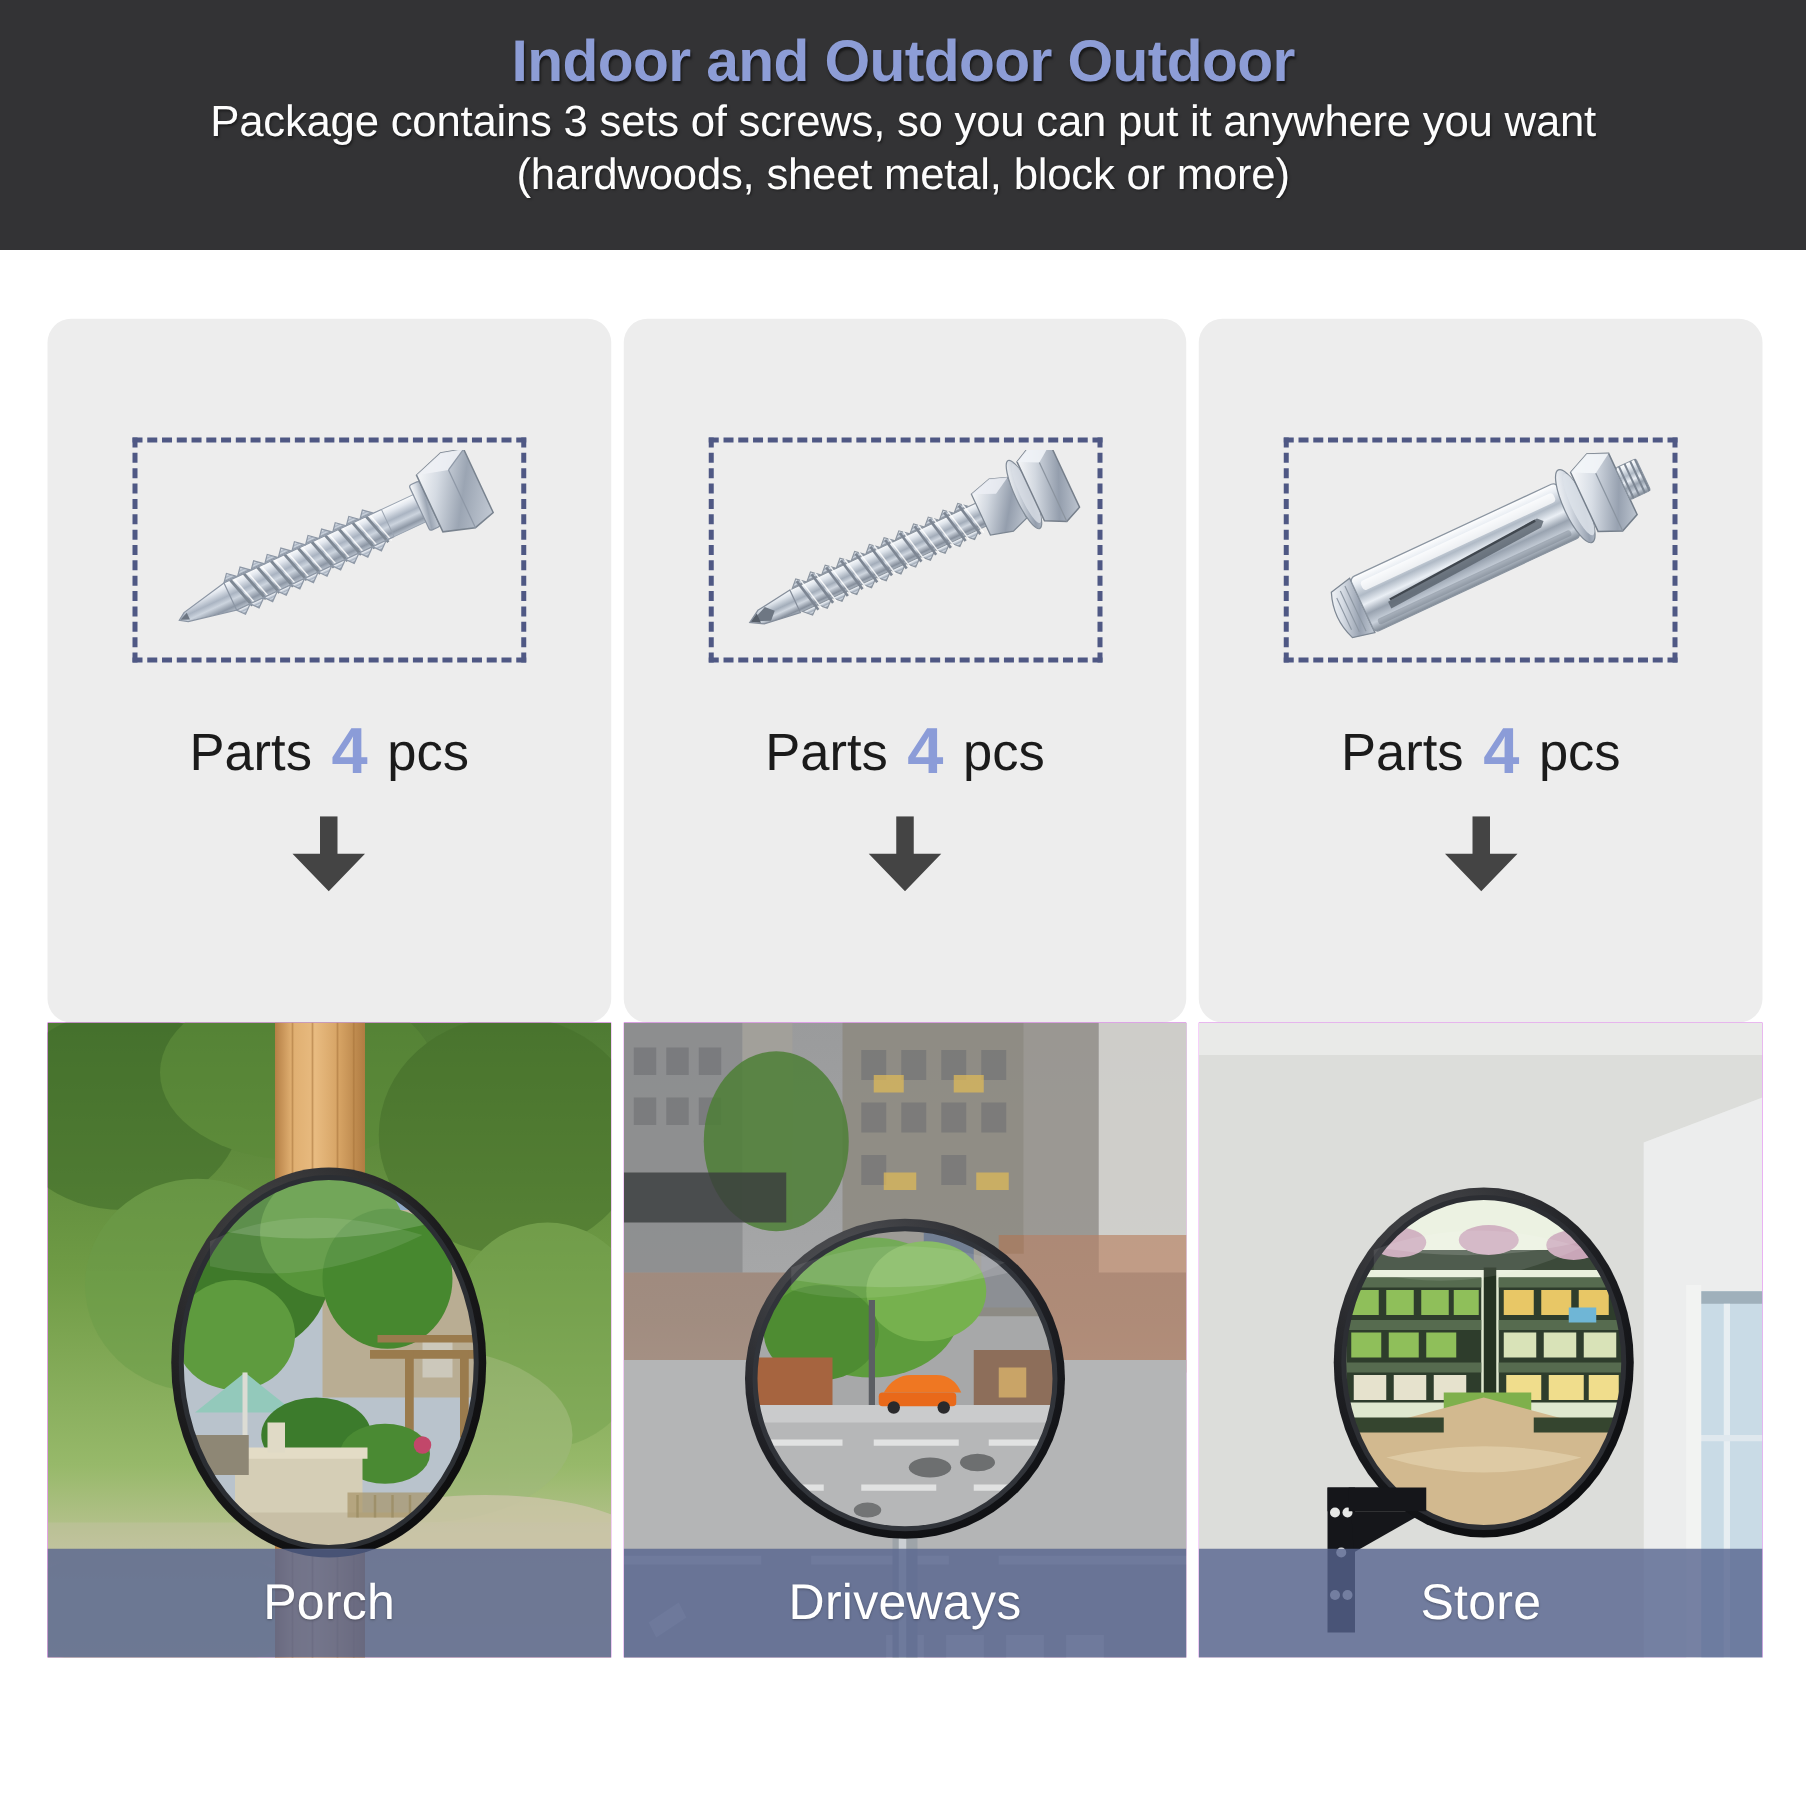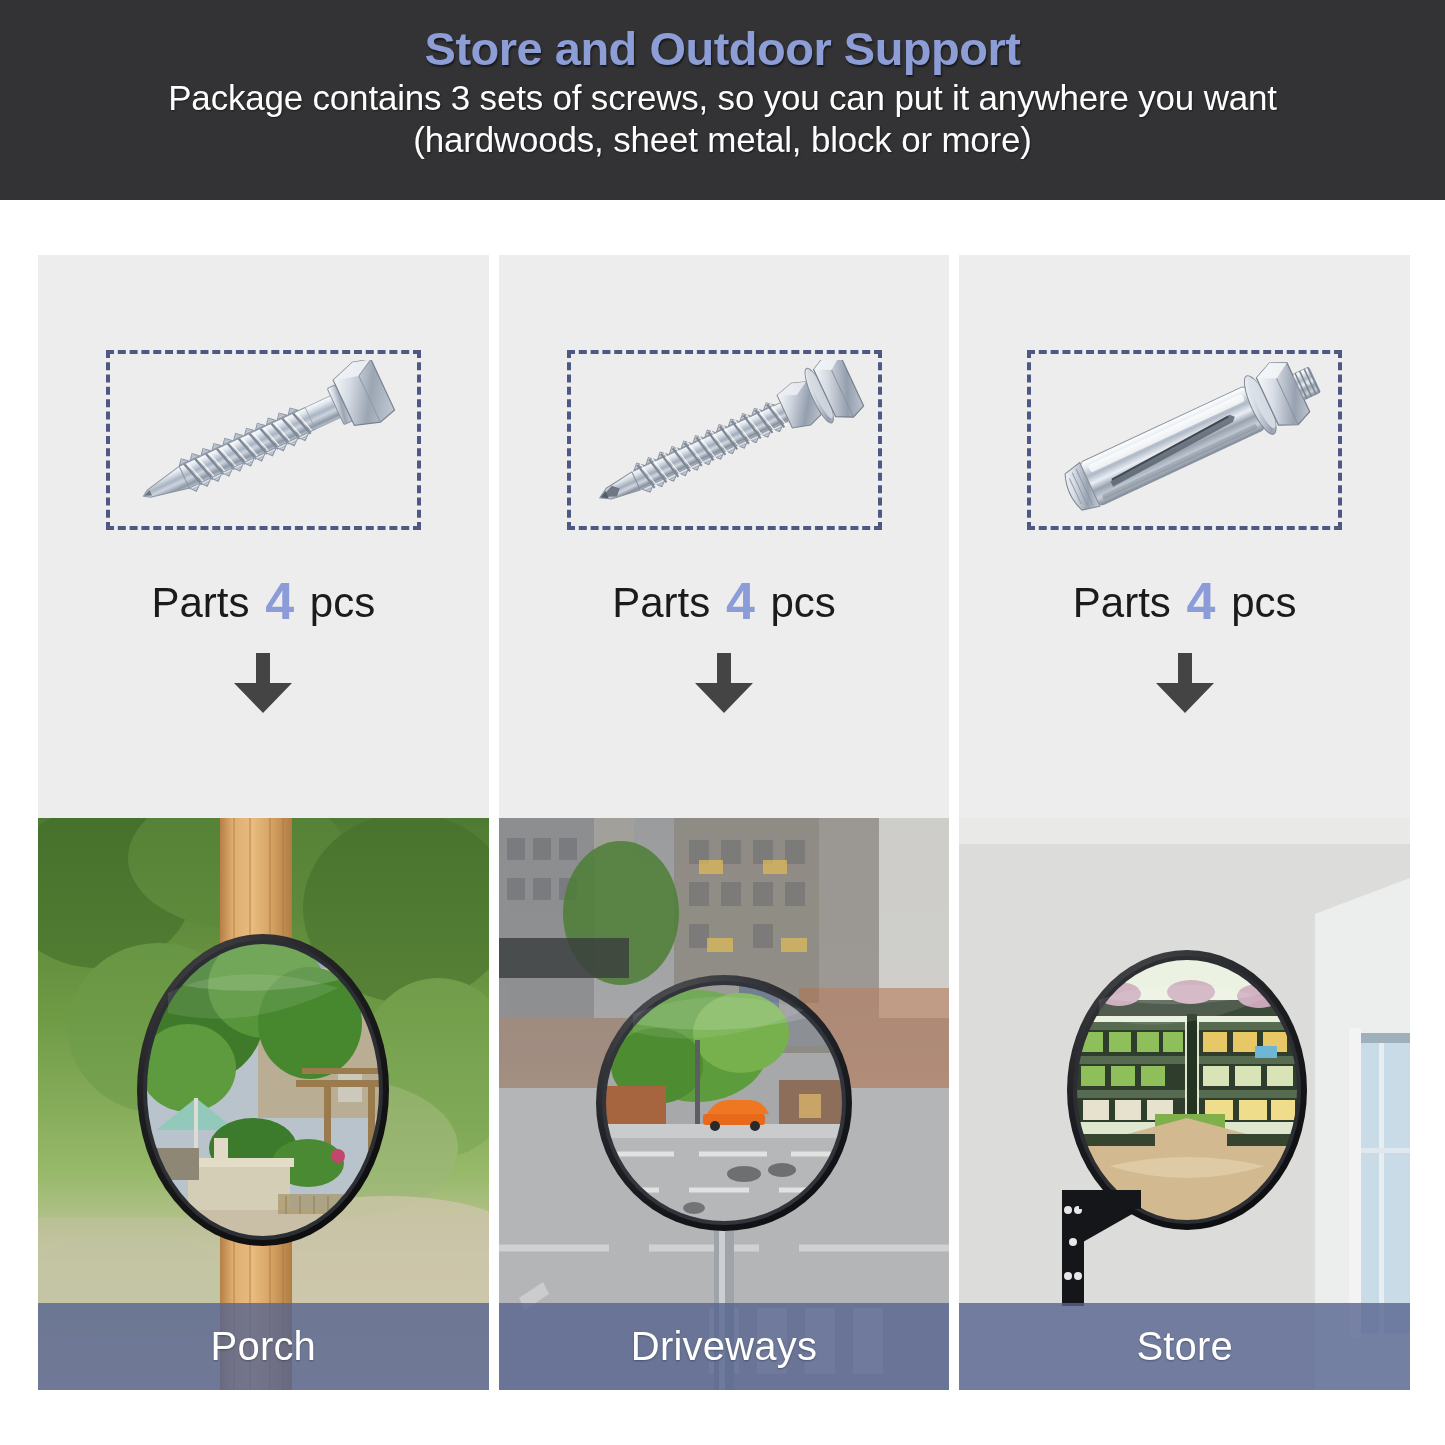--- a/index.html
+++ b/index.html
@@ -42,21 +42,21 @@
   }
   .col {
     position:relative; width:451px; height:1135px;
     display:flex; flex-direction:column;
     background:#ffffff;
   }
 
   
   .spec {
     position:relative; height:563px; background:#ededed;
-    display:flex; flex-direction:column; align-items:center;
+    display:flex; flex-direction:column; align-items:center;border-radius:19px;
   }
   .dashbox {
     position:absolute; left:68px; top:95px;
     width:315px; height:180px;
     border:4px dashed #4f5884;
     display:flex; align-items:center; justify-content:center;
   }
   .dashbox svg { display:block; }
 
   .parts-line {
@@ -70,41 +70,41 @@
   }
 
   .arrow-wrap {
     position:absolute; top:398px; left:0; width:100%;
     display:flex; justify-content:center;
   }
   .arrow-wrap svg { display:block; }
 
   
   .scene {
-    position:relative; height:572px; overflow:hidden;
+    position:relative; height:508px; overflow:hidden;
     background:#d946ef;
   }
   .scene svg { position:absolute; left:0; top:0; }
   .scene-label {
     position:absolute; left:0; bottom:0; width:100%; height:87px;
     background:rgba(86,100,143,0.80);
     display:flex; align-items:center; justify-content:center;
   }
   .scene-label span {
     color:#ffffff; font-size:40px; letter-spacing:0.2px;
     text-shadow:0 1px 2px rgba(0,0,0,0.30);
   }
 </style>
 </head>
 <body>
 
 <div class="page">
 
   <div class="header">
-    <div class="header-title">Store and Outdoor Support</div>
+    <div class="header-title">Indoor and Outdoor Outdoor</div>
     <div class="header-sub">Package contains 3 sets of screws, so you can put it anywhere you want (hardwoods, sheet metal, block or more)</div>
   </div>
 
   <div class="cols">
 
     <div class="col">
 
       <div class="spec">
 
         <div class="dashbox">

